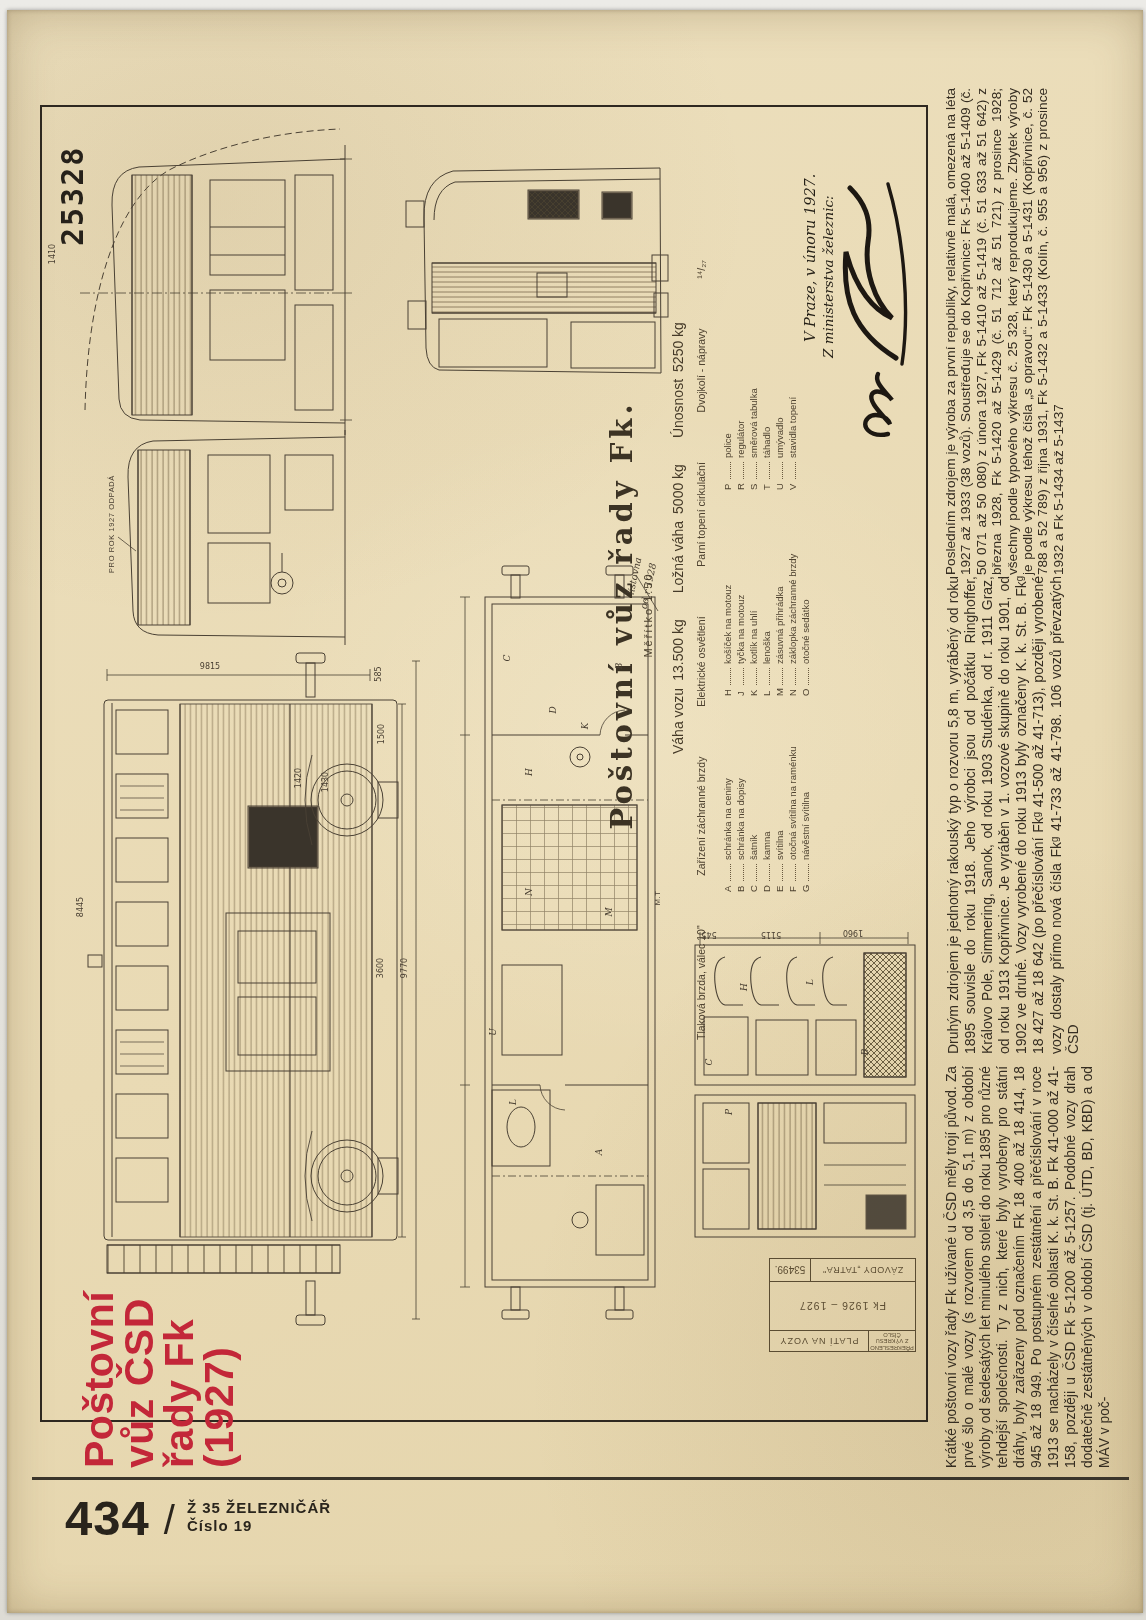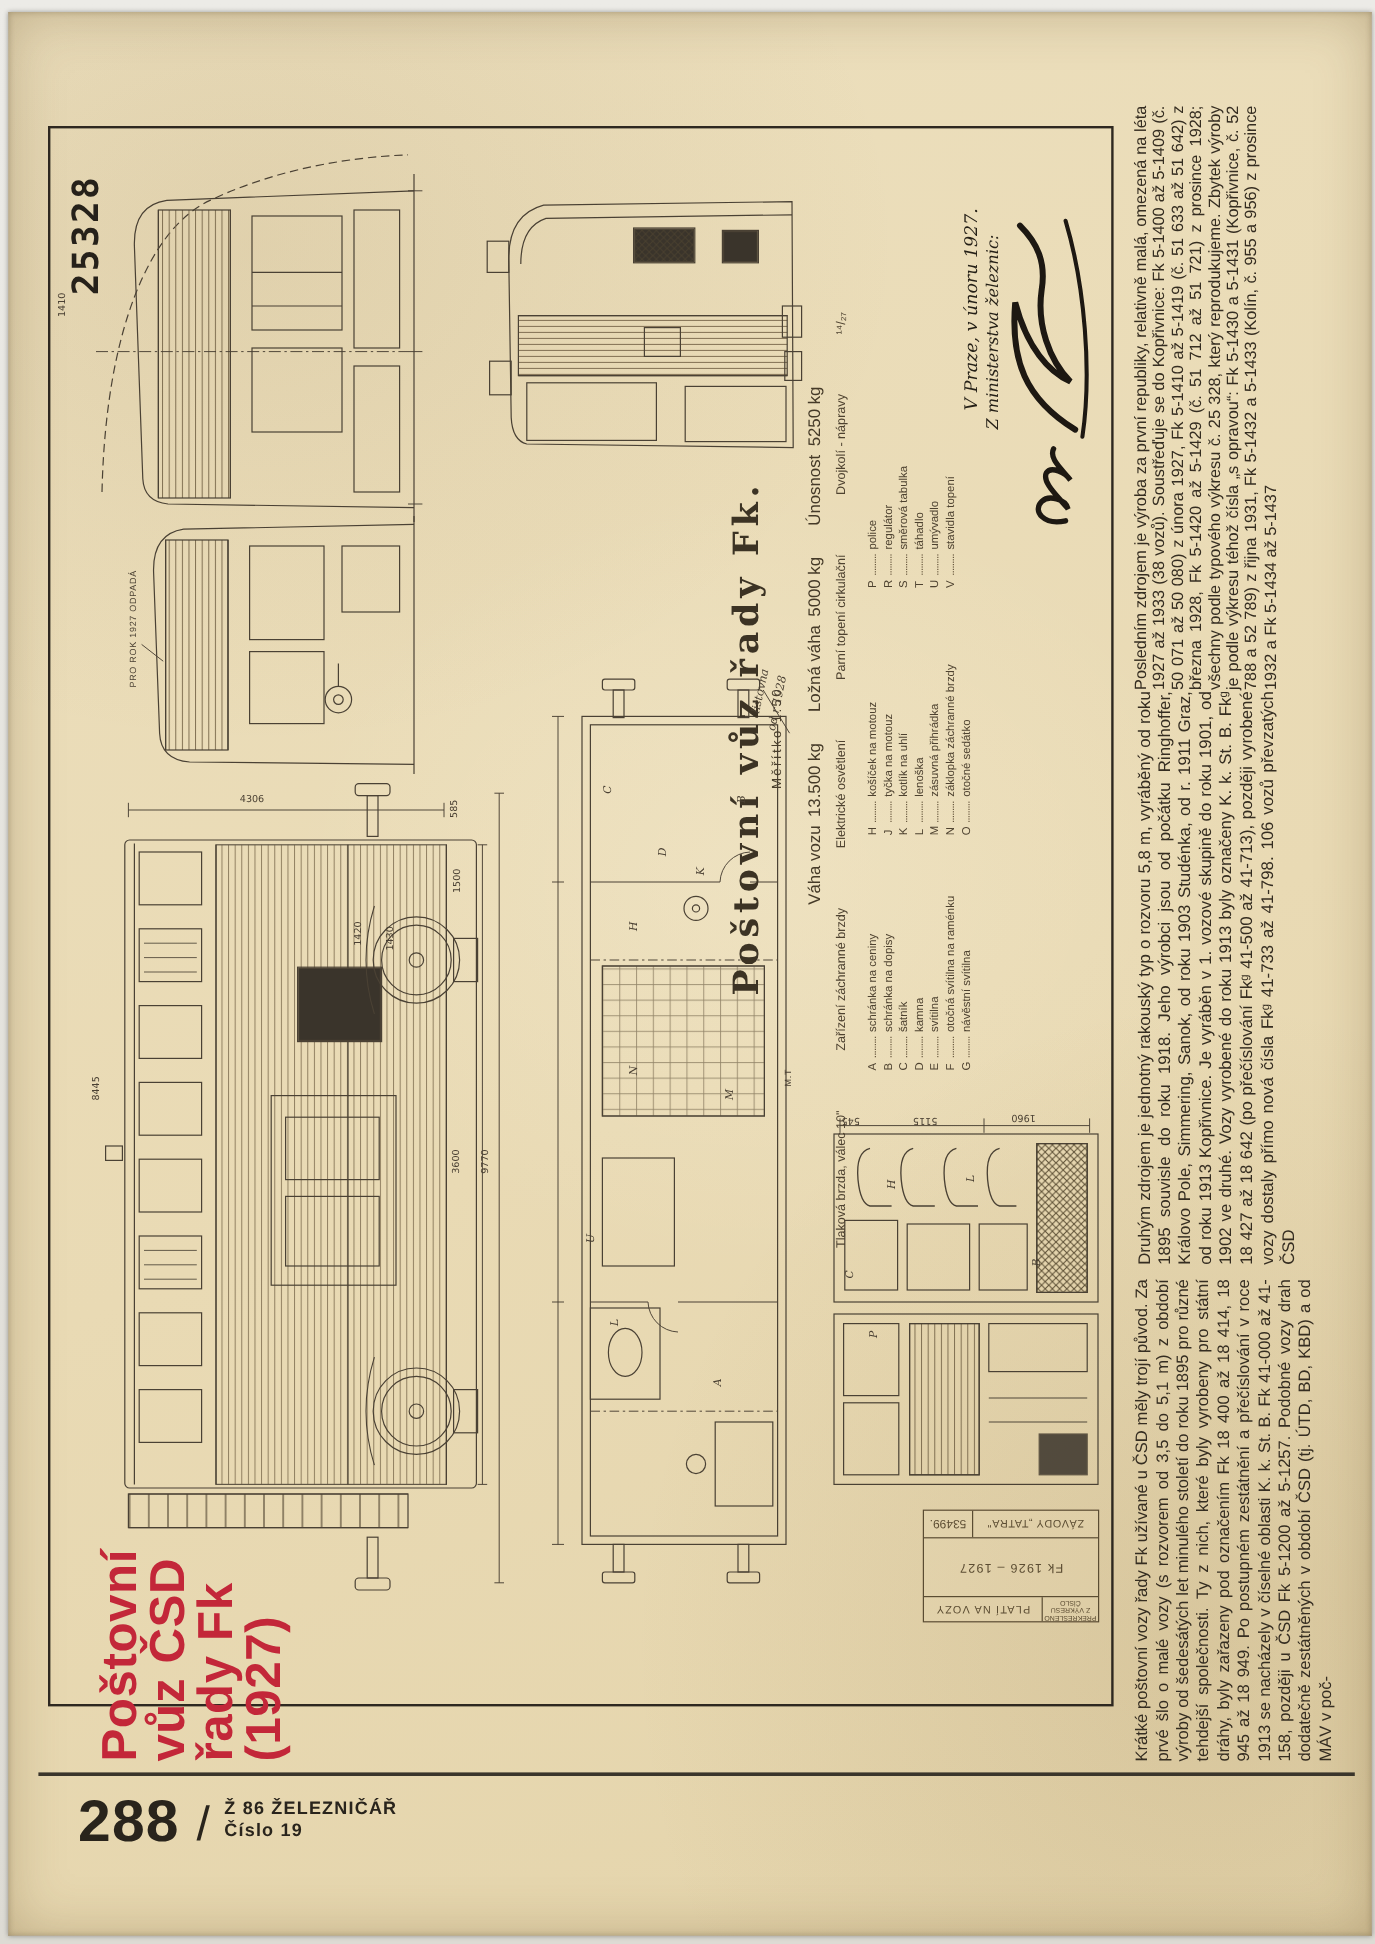--- a/index.html
+++ b/index.html
@@ -389,21 +389,21 @@
       <div class="s-c s-works">ZÁVODY „TATRA"</div>
       <div class="s-c s-num">53499.</div>
     </div>
   </div>
 
   <div class="rot art art1" id="art1" style="left:936px;top:1056px;width:402px;height:172px;transform:translate(0,402px) rotate(-90deg);">Krátké poštovní vozy řady Fk užívané u ČSD měly trojí původ. Za prvé šlo o malé vozy (s rozvorem od 3,5 do 5,1 m) z období výroby od šedesátých let minulého století do roku 1895 pro různé tehdejší společnosti. Ty z nich, které byly vyrobeny pro státní dráhy, byly zařazeny pod označením Fk 18 400 až 18 414, 18 945 až 18 949. Po postupném zestátnění a přečíslování v roce 1913 se nacházely v číselné oblasti K. k. St. B. Fk 41-000 až 41-158, později u ČSD Fk 5-1200 až 5-1257. Podobné vozy drah dodatečně zestátněných v období ČSD (tj. ÚTD, BD, KBD) a od MÁV v poč-</div>
   <div class="rot art art2" id="art2" style="left:938px;top:566px;width:478px;height:172px;transform:translate(0,478px) rotate(-90deg);">Druhým zdrojem je jednotný rakouský typ o rozvoru 5,8 m, vyráběný od roku 1895 souvisle do roku 1918. Jeho výrobci jsou od počátku Ringhoffer, Královo Pole, Simmering, Sanok, od roku 1903 Studénka, od r. 1911 Graz, od roku 1913 Kopřivnice. Je vyráběn v 1. vozové skupině do roku 1901, od 1902 ve druhé. Vozy vyrobené do roku 1913 byly označeny K. k. St. B. Fkᵍ 18 427 až 18 642 (po přečíslování Fkᵍ 41-500 až 41-713), později vyrobené vozy dostaly přímo nová čísla Fkᵍ 41-733 až 41-798. 106 vozů převzatých ČSD</div>
   <div class="rot art art3" id="art3" style="left:936px;top:78px;width:487px;height:200px;transform:translate(0,487px) rotate(-90deg);">Posledním zdrojem je výroba za první republiky, relativně malá, omezená na léta 1927 až 1933 (38 vozů). Soustřeďuje se do Kopřivnice: Fk 5-1400 až 5-1409 (č. 50 071 až 50 080) z února 1927, Fk 5-1410 až 5-1419 (č. 51 633 až 51 642) z března 1928, Fk 5-1420 až 5-1429 (č. 51 712 až 51 721) z prosince 1928; všechny podle typového výkresu č. 25 328, který reprodukujeme. Zbytek výroby je podle výkresu téhož čísla „s opravou“: Fk 5-1430 a 5-1431 (Kopřivnice, č. 52 788 a 52 789) z řijna 1931, Fk 5-1432 a 5-1433 (Kolín, č. 955 a 956) z prosince 1932 a Fk 5-1434 až 5-1437</div>
 
   <div id="labels">
-      <span class="lbl dim" style="left: 203px; top: 656px; transform: translate(-50%, -50%) rotate(0deg);">4306</span>
+      <span class="lbl dim" style="left: 203px; top: 656px; transform: translate(-50%, -50%) rotate(0deg);">9815</span>
       <span class="lbl dim" style="left: 371px; top: 664px; transform: translate(-50%, -50%) rotate(-90deg);">585</span>
       <span class="lbl dim" style="left: 73px; top: 897px; transform: translate(-50%, -50%) rotate(-90deg);">8445</span>
       <span class="lbl dim" style="left: 291px; top: 768px; transform: translate(-50%, -50%) rotate(-90deg);">1420</span>
       <span class="lbl dim" style="left: 318px; top: 772px; transform: translate(-50%, -50%) rotate(-90deg);">1430</span>
       <span class="lbl dim" style="left: 374px; top: 724px; transform: translate(-50%, -50%) rotate(-90deg);">1500</span>
       <span class="lbl dim" style="left: 373px; top: 958px; transform: translate(-50%, -50%) rotate(-90deg);">3600</span>
       <span class="lbl dim" style="left: 397px; top: 958px; transform: translate(-50%, -50%) rotate(-90deg);">9770</span>
       <span class="lbl dim" style="left: 45px; top: 244px; transform: translate(-50%, -50%) rotate(-90deg);">1410</span>
       <span class="lbl dim" style="left: 764px; top: 924px; transform: translate(-50%, -50%) rotate(180deg);">5115</span>
       <span class="lbl dim" style="left: 846px; top: 922px; transform: translate(-50%, -50%) rotate(180deg);">1960</span>
@@ -424,21 +424,21 @@
       <span class="lbl plt" style="left: 522px; top: 882px; transform: translate(-50%, -50%) rotate(-90deg);">N</span>
       <span class="lbl plt" style="left: 737px; top: 977px; transform: translate(-50%, -50%) rotate(-90deg);">H</span>
       <span class="lbl plt" style="left: 803px; top: 972px; transform: translate(-50%, -50%) rotate(-90deg);">L</span>
       <span class="lbl plt" style="left: 702px; top: 1052px; transform: translate(-50%, -50%) rotate(-90deg);">C</span>
       <span class="lbl plt" style="left: 858px; top: 1042px; transform: translate(-50%, -50%) rotate(-90deg);">B</span>
       <span class="lbl plt" style="left: 722px; top: 1102px; transform: translate(-50%, -50%) rotate(-90deg);">P</span>
     </div>
 
   <div class="rule"></div>
   <div class="footer">
-    <span class="pg">288</span>
+    <span class="pg">434</span>
     <span class="slash">/</span>
     <span class="jr">
-      <span>Ž 86 ŽELEZNIČÁŘ</span><br>
+      <span>Ž 35 ŽELEZNIČÁŘ</span><br>
       <span>Číslo 19</span>
     </span>
   </div>
 
 </div>
 
 </body></html>

